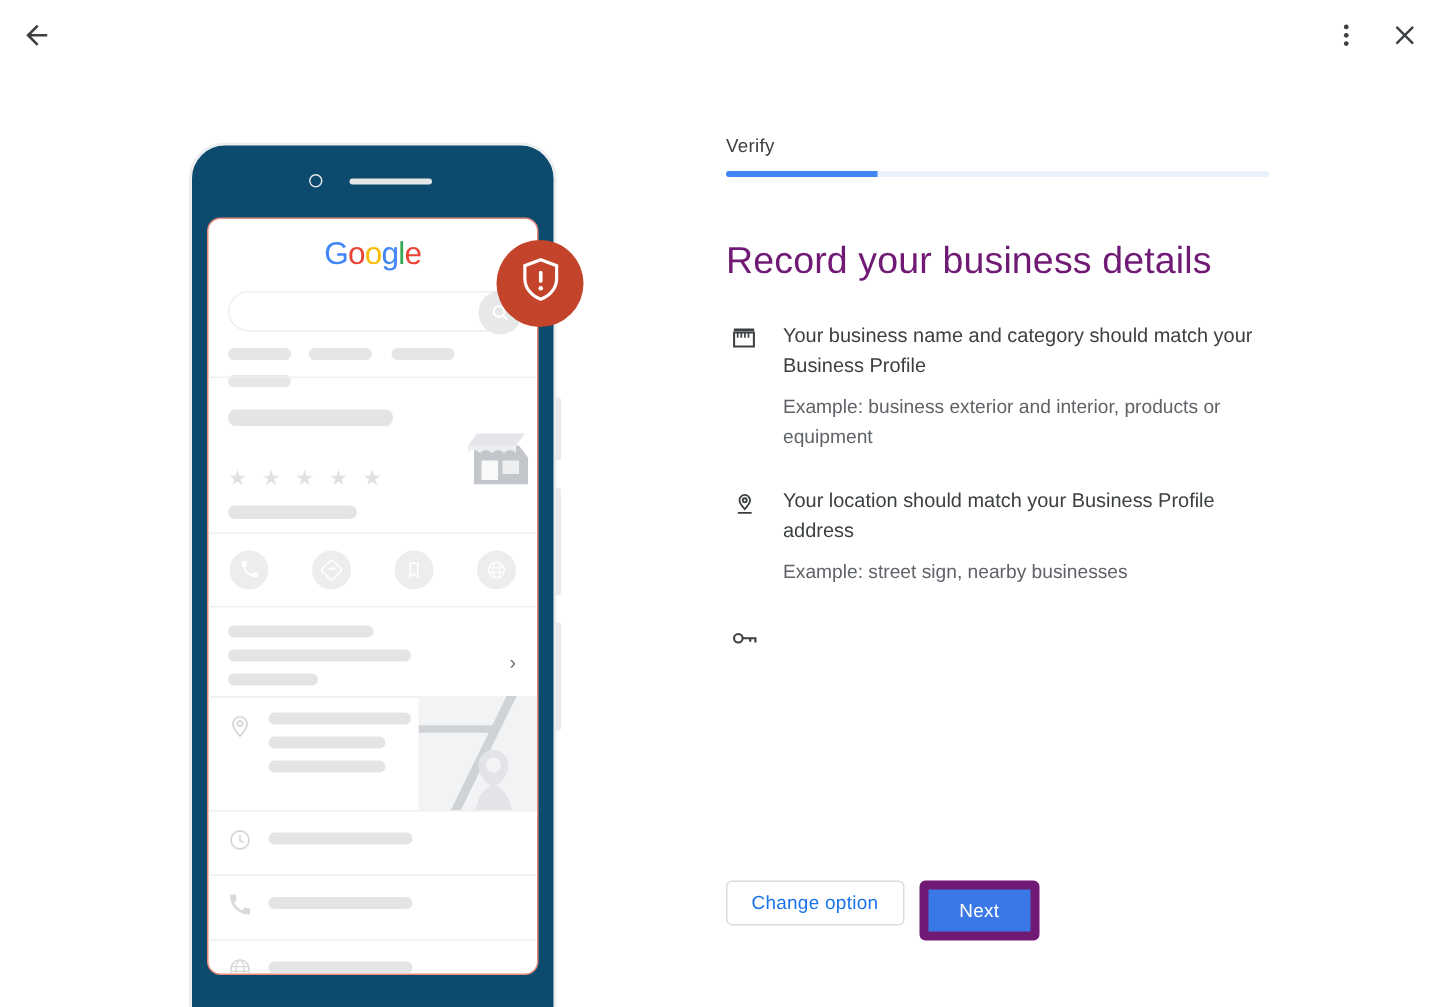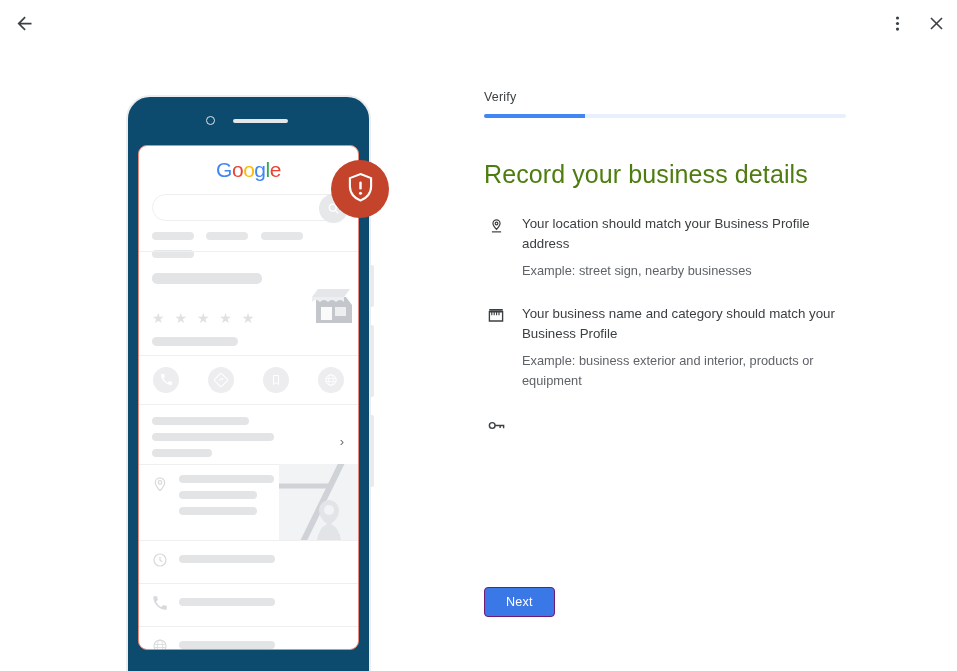--- a/index.html
+++ b/index.html
@@ -205,21 +205,21 @@
     overflow: hidden;
   }
   .progress-fill {
     width: 27.6%; height: 100%;
     background: #4285F4;
   }
   .panel-title {
     margin-top: 42px;
     font-size: 25px;
     font-weight: 400;
-    color: #4d7c0f;
+    color: #701a75;
     letter-spacing: .1px;
   }
   .panel-desc {
     margin-top: 22px;
     width: 346px;
     font-size: 12.6px;
     line-height: 19px;
     color: #5f6368;
   }
   .panel-desc a { color: #1a73e8; text-decoration: none; }
@@ -265,21 +265,21 @@
     letter-spacing: .2px;
   }
   .btn-outline {
     background: #fff;
     border: 1px solid #dadce0;
     color: #1a73e8;
     padding: 0 16px;
   }
   .btn-filled {
     background: #3B78E7;
-    border: 1px solid #701a75;
+    border: 6px solid #701a75;
     color: #ffffff;
     padding: 14px 21px;
   }
 </style>
 </head>
 <body>
 
 <div class="topbar">
   <div class="icon-btn" id="back-btn">
     <span>
@@ -463,49 +463,50 @@
     <div class="progress-fill" style="width: 28%;"></div>
   </div>
 
   <h1 class="panel-title">Record your business details</h1>
 
 
   <div class="req-list">
 
     <div class="req-item">
       <span class="req-icon">
+        <svg width="18" height="18" viewBox="0 0 24 24" fill="#3c4043">
+          <path d="M3 4h18v2.4H3z"></path>
+          <path d="M3.2 7.6h17.6V20H3.2z" fill="none" stroke="#3c4043" stroke-width="1.8"></path>
+          <path d="M6.4 7.6v4.6M9.6 7.6v4.6M12.8 7.6v4.6M16 7.6v4.6" stroke="#3c4043" stroke-width="1.5"></path>
+        </svg>
+      </span>
+      <div class="req-title">Your business name and category should match your Business Profile</div>
+      <div class="req-example">Example: business exterior and interior, products or equipment</div>
+    </div>
+
+    <div class="req-item">
+      <span class="req-icon">
         <svg width="17" height="17" viewBox="0 0 24 24" fill="none" stroke="#3c4043" stroke-width="1.7">
           <path d="M12 17.5c2.8-3 5-5.6 5-8.3a5 5 0 10-10 0c0 2.7 2.2 5.3 5 8.3z"></path>
           <circle cx="12" cy="9.2" r="1.9"></circle>
           <path d="M5.5 21h13" stroke-width="1.7"></path>
         </svg>
       </span>
       <div class="req-title">Your location should match your Business Profile address</div>
       <div class="req-example">Example: street sign, nearby businesses</div>
-    </div>
-
-    <div class="req-item">
-      <span class="req-icon">
-        <svg width="18" height="18" viewBox="0 0 24 24" fill="#3c4043">
-          <path d="M3 4h18v2.4H3z"></path>
-          <path d="M3.2 7.6h17.6V20H3.2z" fill="none" stroke="#3c4043" stroke-width="1.8"></path>
-          <path d="M6.4 7.6v4.6M9.6 7.6v4.6M12.8 7.6v4.6M16 7.6v4.6" stroke="#3c4043" stroke-width="1.5"></path>
-        </svg>
-      </span>
-      <div class="req-title">Your business name and category should match your Business Profile</div>
-      <div class="req-example">Example: business exterior and interior, products or equipment</div>
     </div>
 
     <div class="req-item">
       <span class="req-icon">
         <svg width="19" height="19" viewBox="0 0 24 24" fill="none" stroke="#3c4043" stroke-width="1.8">
           <circle cx="6.6" cy="12" r="3.6"></circle>
           <path d="M10.2 12H21v3.6M16.6 12v3"></path>
         </svg>
       </span>
     </div>
 
   </div>
 </div>
 
 <div class="btn-row">
+  <button class="btn btn-outline">Change option</button>
   <button class="btn btn-filled">Next</button>
 </div>
 
 </body></html>

